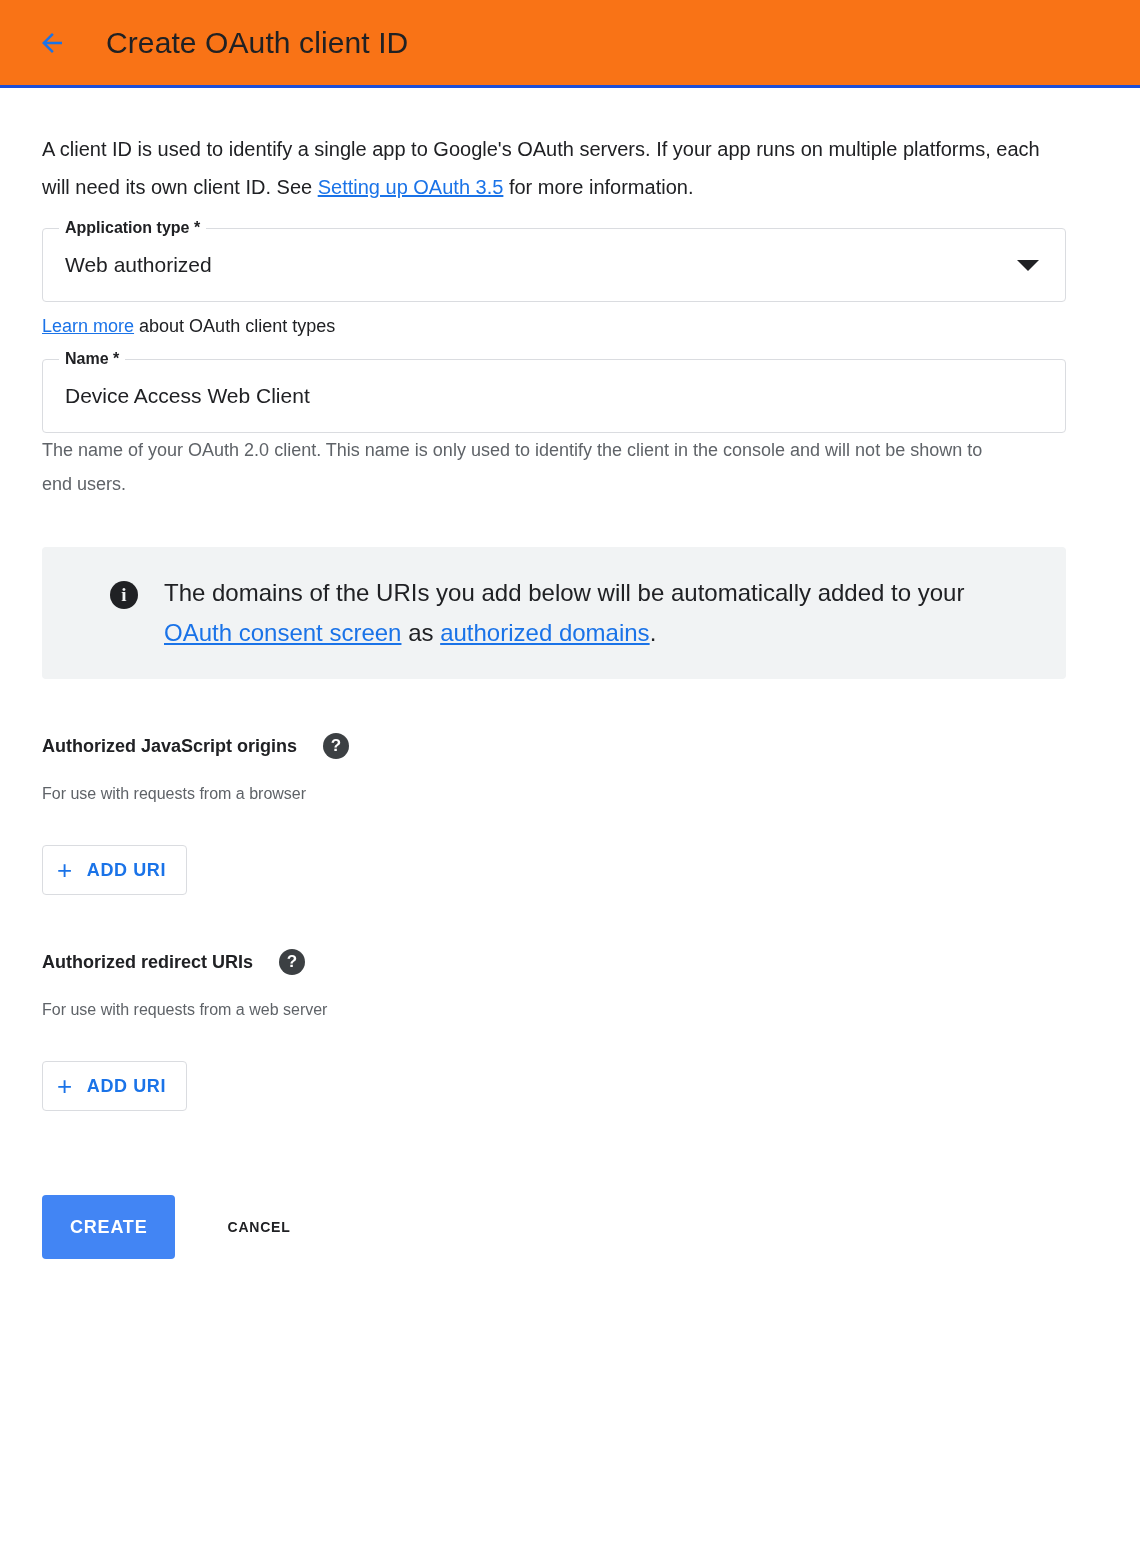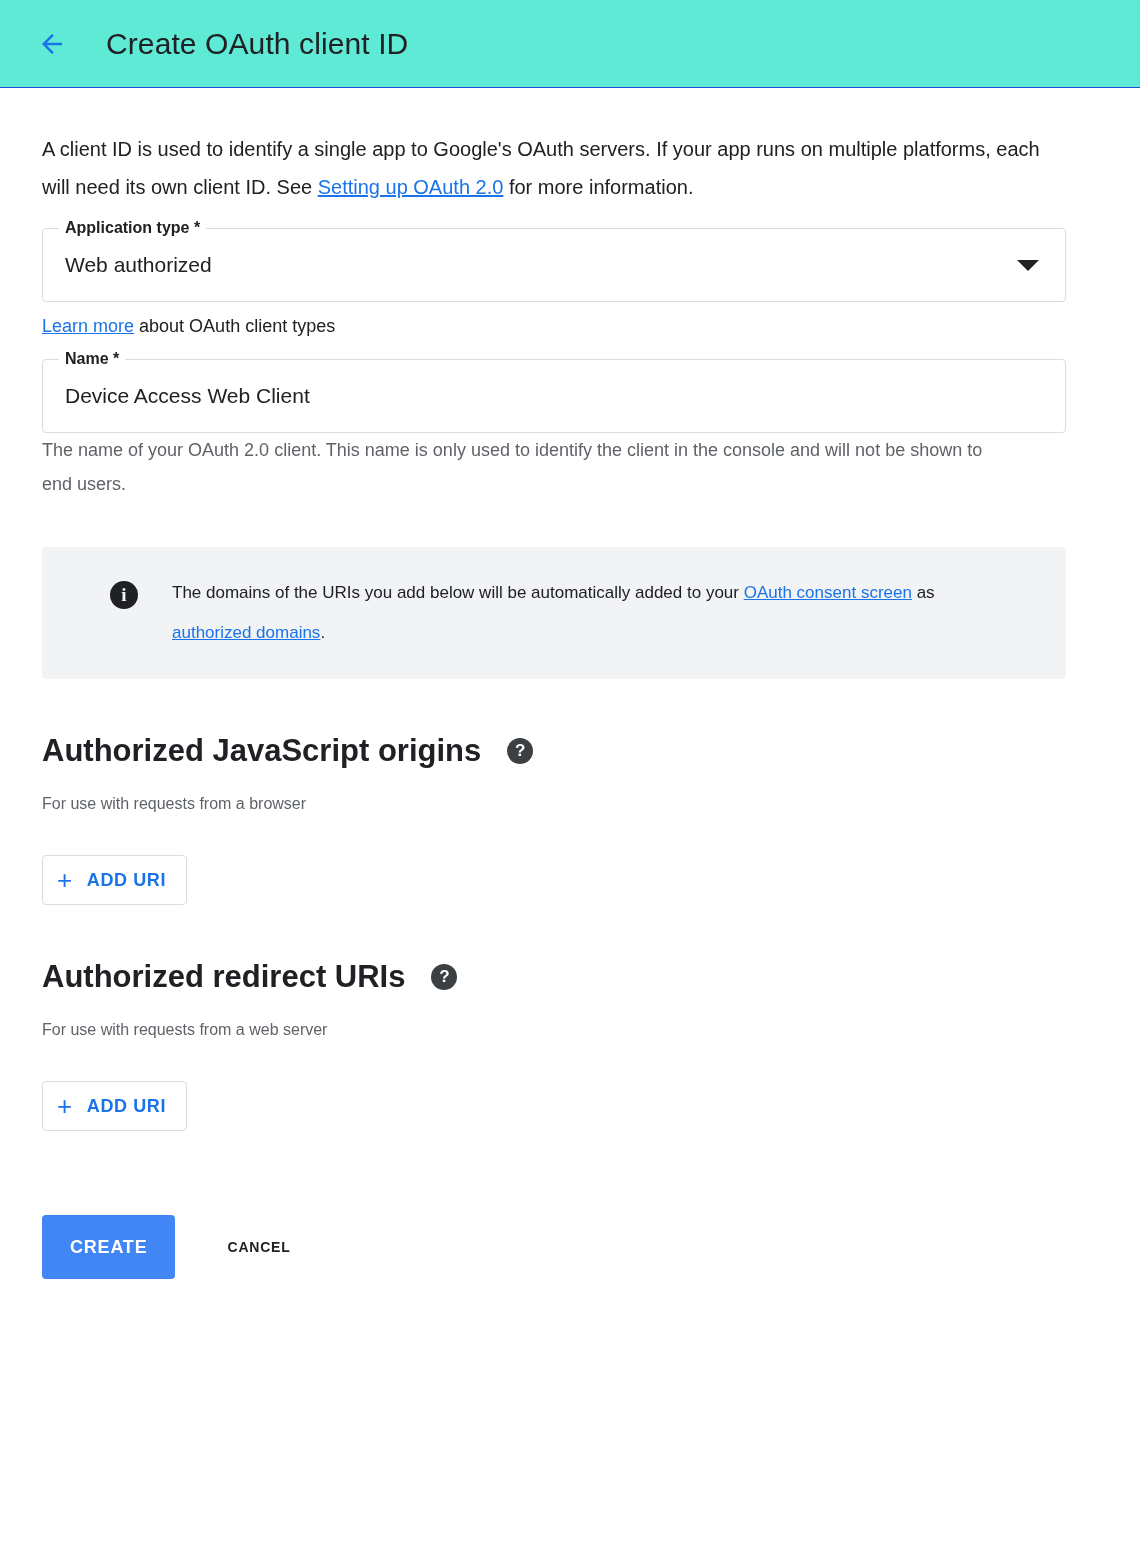--- a/index.html
+++ b/index.html
@@ -16,22 +16,22 @@
     position: relative;
     overflow: hidden;
   }
 
   
   .header {
     height: 88px;
     display: flex;
     align-items: center;
     padding-left: 30px;
-    border-bottom: 1px solid #1d4ed8;
-    background: #5eead4;
+    border-bottom: 3px solid #1d4ed8;
+    background: #f97316;
   }
   .back-arrow {
     width: 44px;
     height: 44px;
     display: flex;
     align-items: center;
     justify-content: center;
     cursor: pointer;
     flex: 0 0 auto;
   }
@@ -133,35 +133,35 @@
     font-weight: 700;
     display: flex;
     align-items: center;
     justify-content: center;
     flex: 0 0 auto;
     margin-top: 8px;
     margin-left: 40px;
     font-family: "Liberation Serif", serif;
   }
   .info-text {
-    margin-left: 34px;
-    font-size: 17px;
+    margin-left: 26px;
+    font-size: 24px;
     line-height: 40px;
     color: #202124;
     max-width: 830px;
   }
 
   
   .section { margin-top: 54px; }
   .section-title-row {
     display: flex;
     align-items: center;
   }
   .section-title {
-    font-size: 31px;
+    font-size: 18px;
     font-weight: 700;
     color: #202124;
   }
   .help-icon {
     width: 26px;
     height: 26px;
     border-radius: 50%;
     background: #3c4043;
     color: #fff;
     font-size: 17px;
@@ -241,21 +241,21 @@
     <svg width="30" height="30" viewBox="0 0 24 24" aria-hidden="true">
       <path d="M20 11H7.8l5.6-5.6L12 4l-8 8 8 8 1.4-1.4L7.8 13H20z" fill="#1a73e8"></path>
     </svg>
   </div>
   <div class="page-title">Create OAuth client ID</div>
 </div>
 
 <div class="content">
 
   <div class="intro">
-    <span>A client ID is used to identify a single app to Google's OAuth servers. If your app runs on multiple platforms, each will need its own client ID. See </span><a class="link">Setting up OAuth 2.0</a><span> for more information.</span>
+    <span>A client ID is used to identify a single app to Google's OAuth servers. If your app runs on multiple platforms, each will need its own client ID. See </span><a class="link">Setting up OAuth 3.5</a><span> for more information.</span>
   </div>
 
   <div class="field-outline select-field">
     <span class="legend">Application type *</span>
     <span class="field-value">Web authorized</span>
     <span class="caret"></span>
   </div>
   <div class="helper-learn">
     <a class="link">Learn more</a><span> about OAuth client types</span>
   </div>

